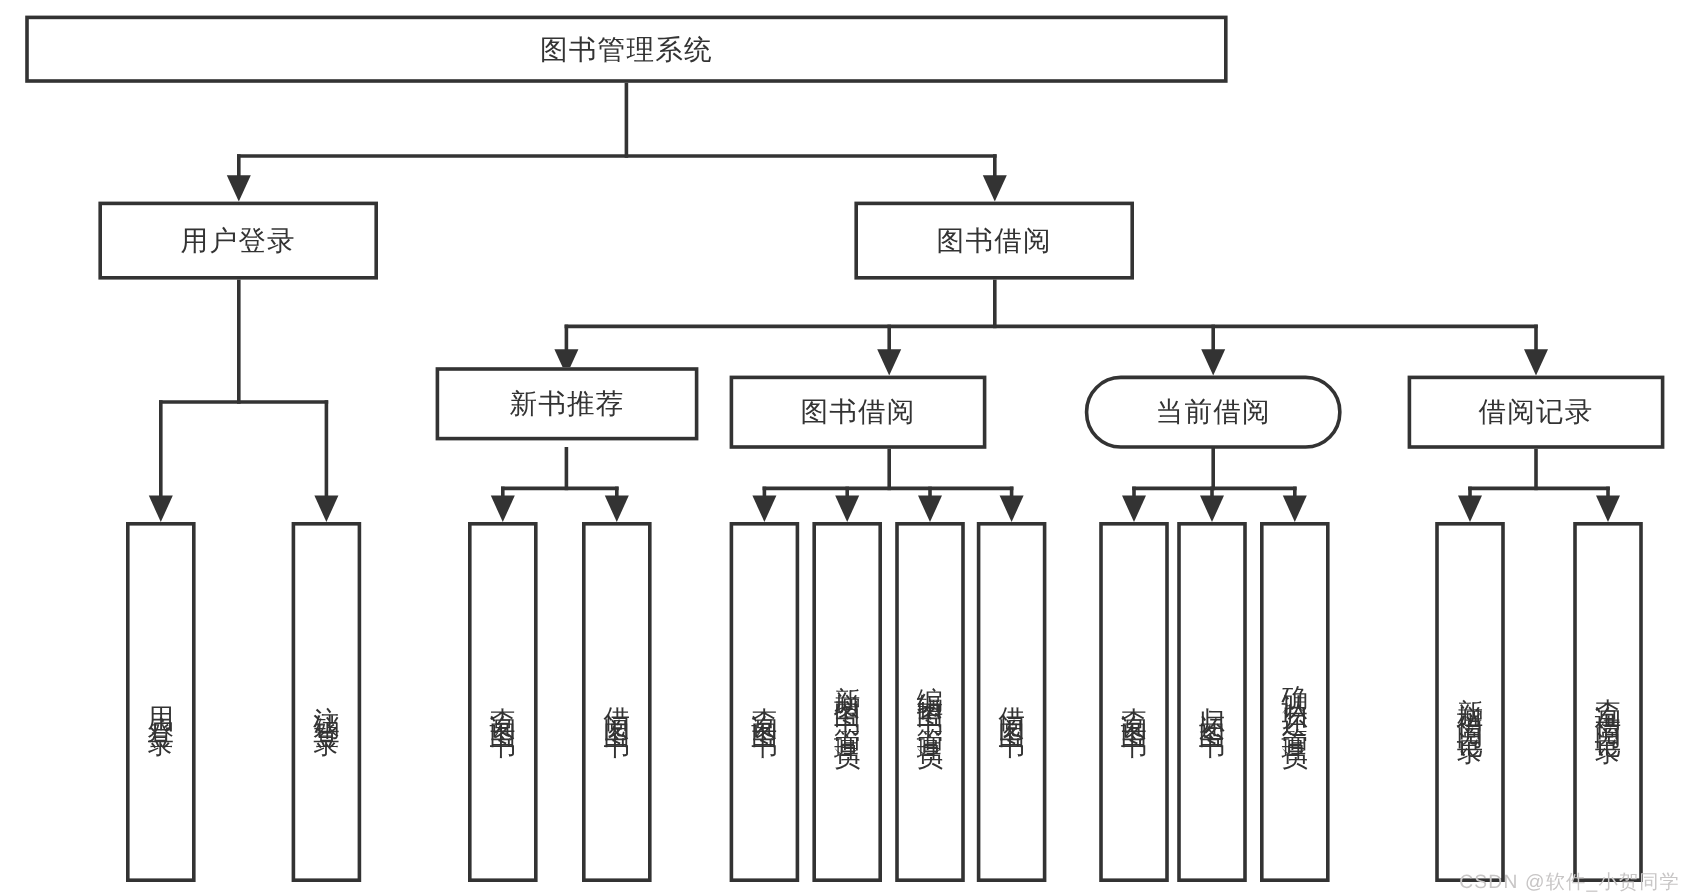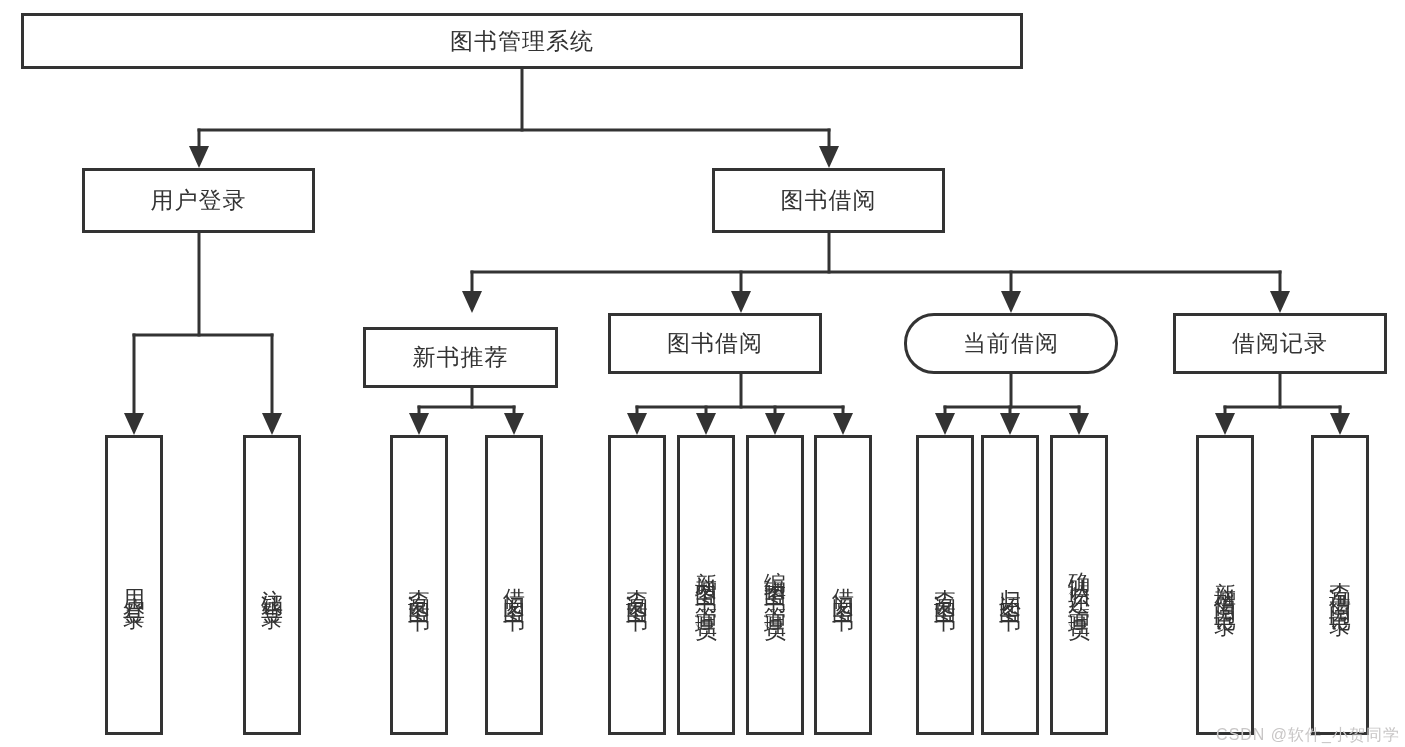--- a/index.html
+++ b/index.html
@@ -93,21 +93,21 @@
       <polygon points="1215,413 1235,413 1225,435"></polygon>
       <polygon points="1330,413 1350,413 1340,435"></polygon>
     </g>
   </svg>
 
   <div class="box hbox" style="left:21px;top:13px;width:1002px;height:56px;">图书管理系统</div>
 
   <div class="box hbox" style="left:82px;top:168px;width:233px;height:65px;">用户登录</div>
   <div class="box hbox" style="left:712px;top:168px;width:233px;height:65px;">图书借阅</div>
 
-  <div class="box hbox" style="left:363px;top:327px;width:195px;height:61px;">新书推荐</div>
+  <div class="box hbox" style="left:363px;top:306px;width:219px;height:61px;">新书推荐</div>
   <div class="box hbox" style="left:608px;top:313px;width:214px;height:61px;">图书借阅</div>
   <div class="box hbox" style="left:904px;top:313px;width:214px;height:61px;border-radius:30px;">当前借阅</div>
   <div class="box hbox" style="left:1173px;top:313px;width:214px;height:61px;">借阅记录</div>
 
   <div class="box vbox" style="left:105px;top:435px;width:58px;height:300px;">用户登录</div>
   <div class="box vbox" style="left:243px;top:435px;width:58px;height:300px;">注销登录</div>
 
   <div class="box vbox" style="left:390px;top:435px;width:58px;height:300px;">查询图书</div>
   <div class="box vbox" style="left:485px;top:435px;width:58px;height:300px;">借阅图书</div>
 

